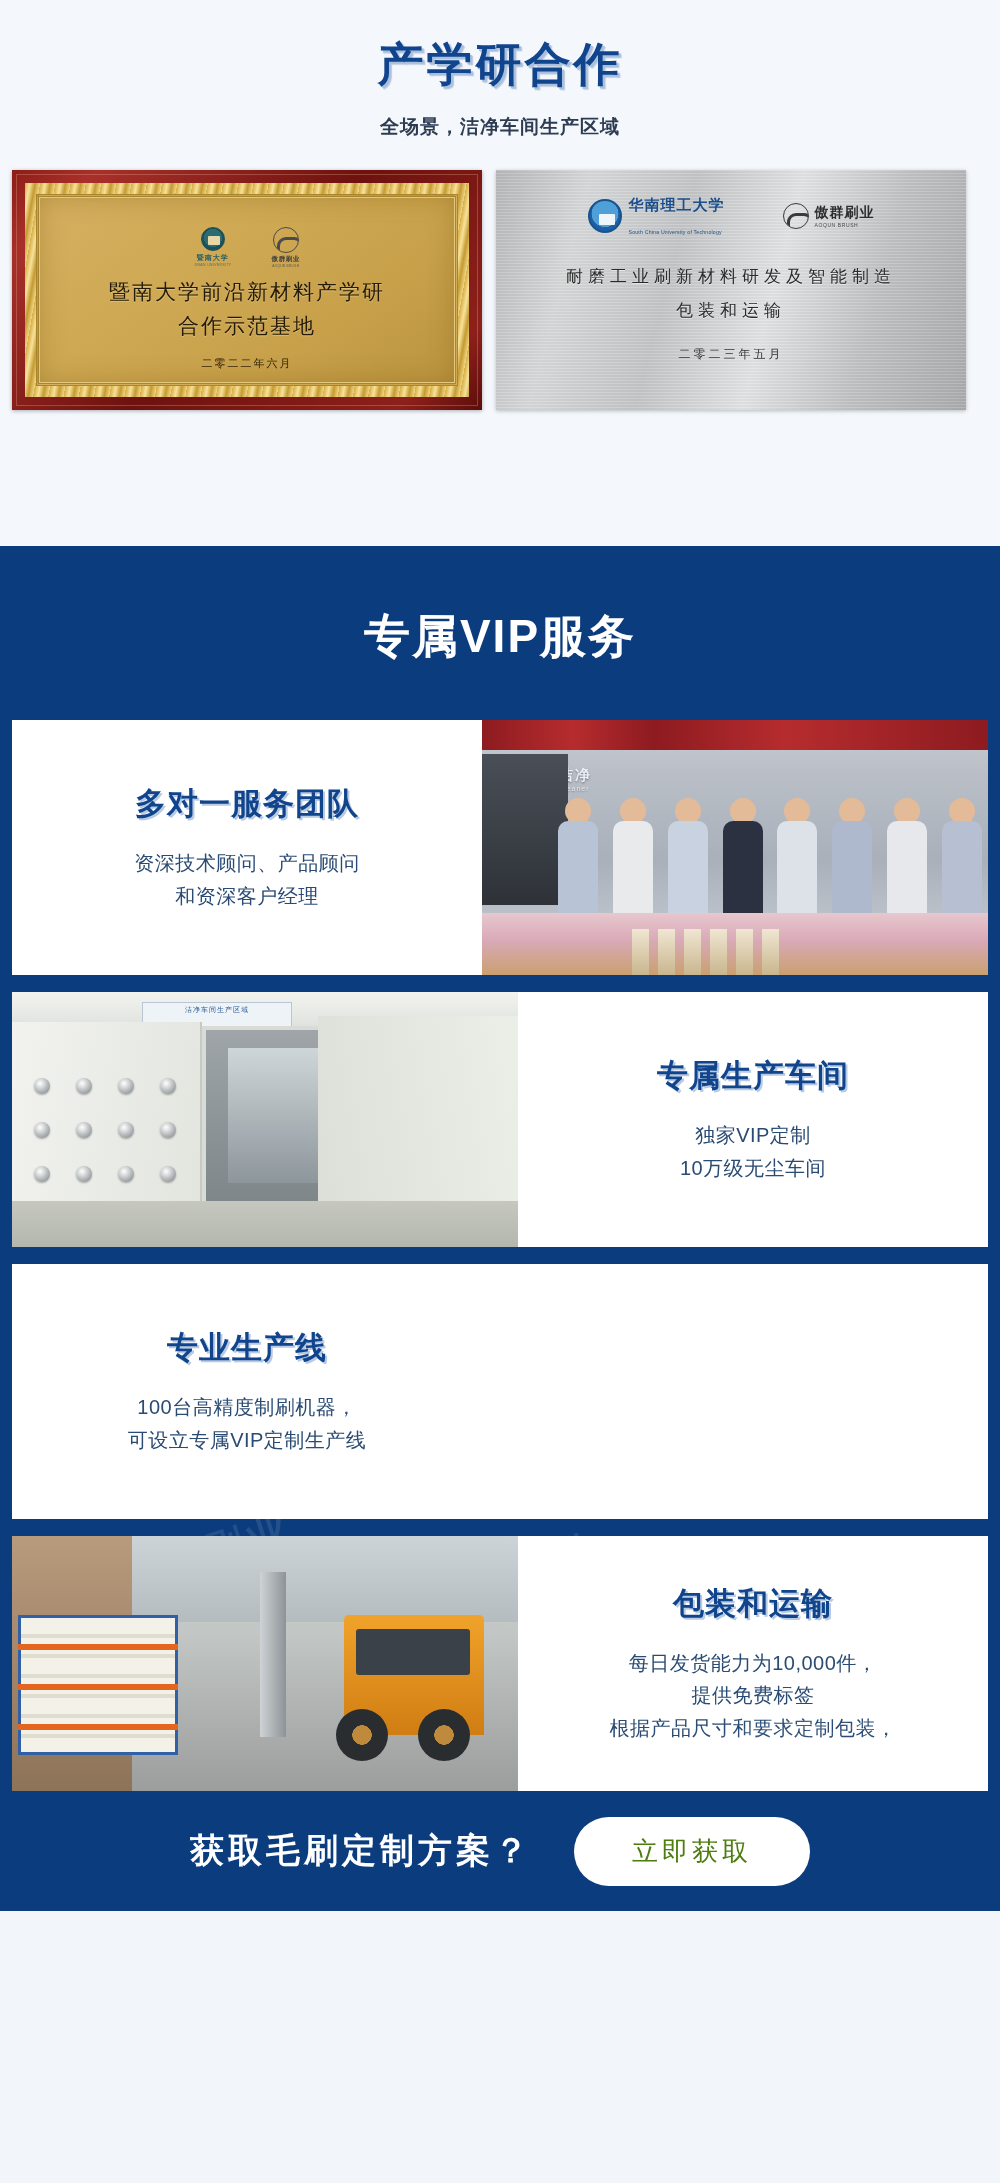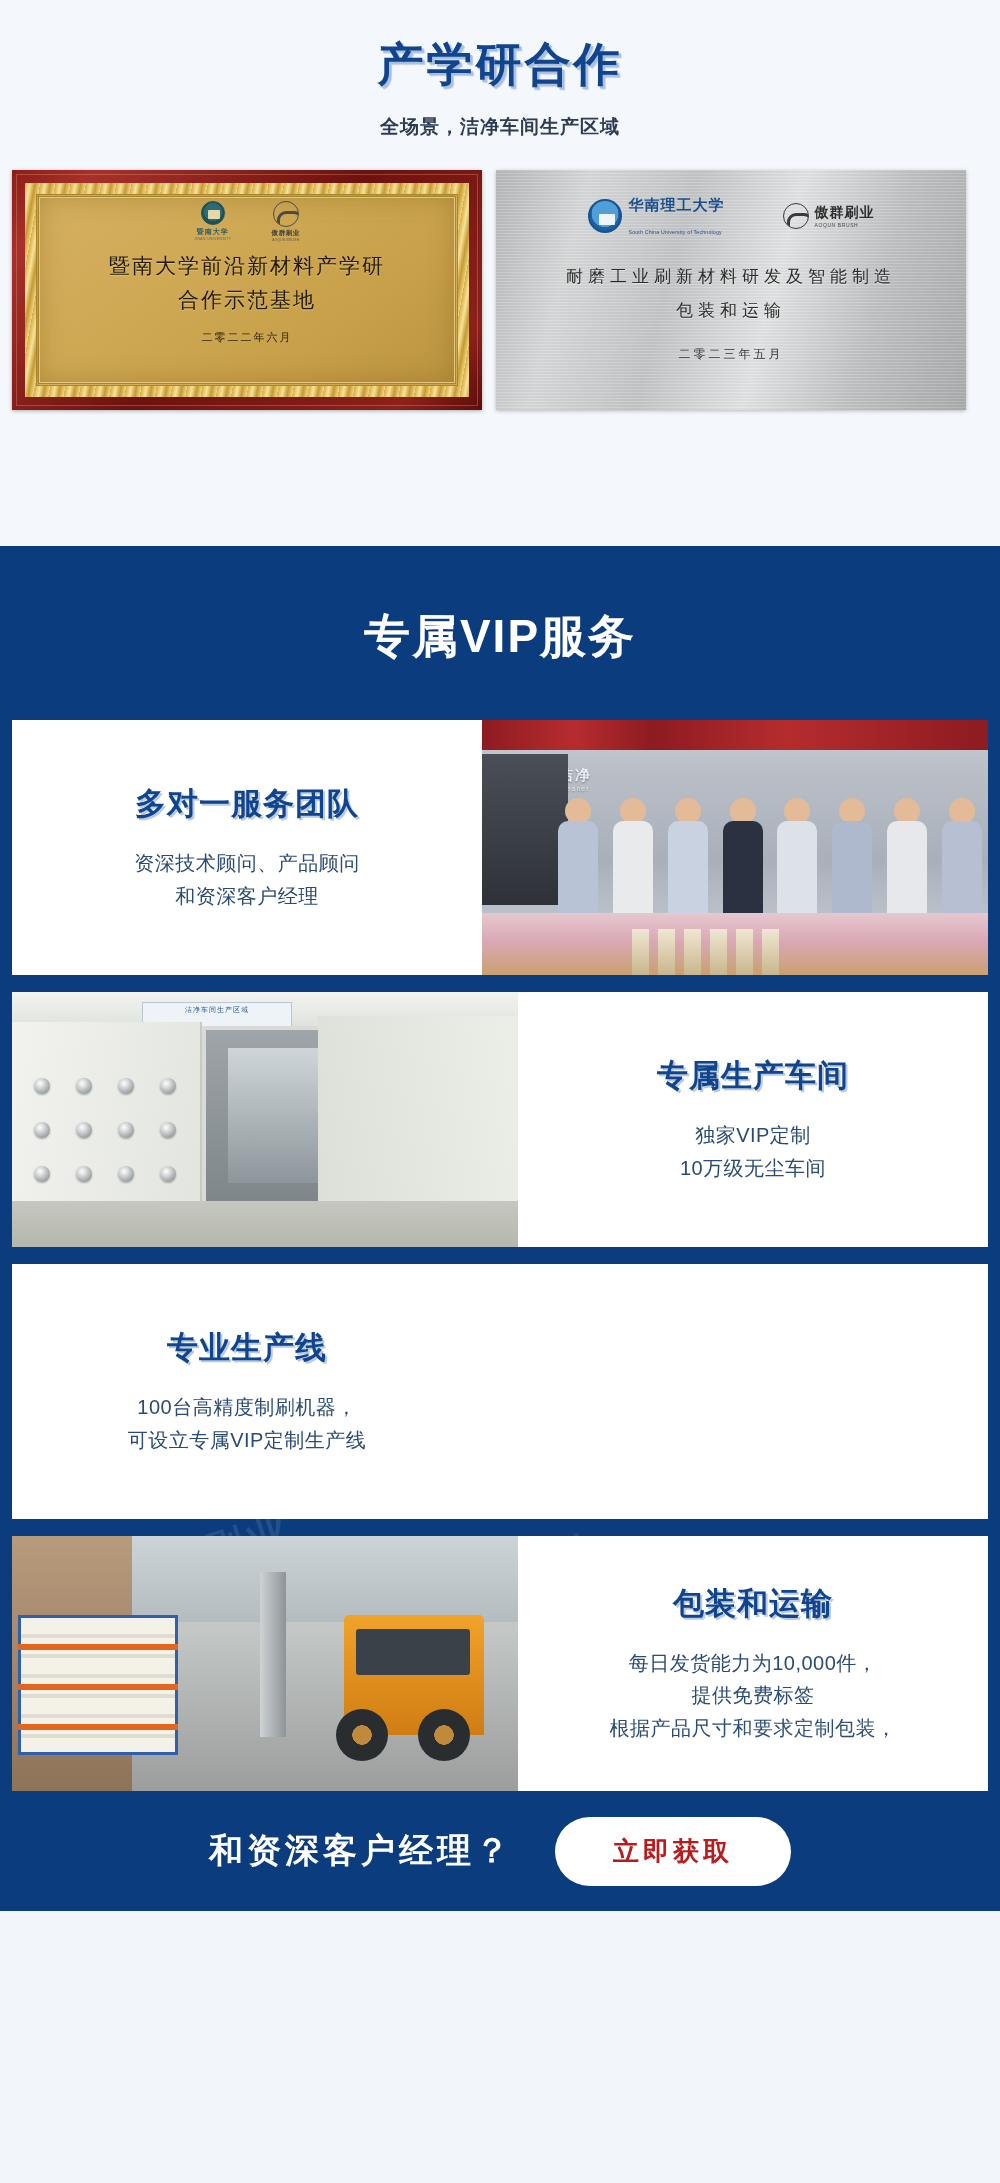--- a/index.html
+++ b/index.html
@@ -37,21 +37,21 @@
     width:100%; height:100%; position:relative; padding:11px;
     background:
       repeating-linear-gradient(100deg,#d9ad44 0px,#f6e29a 5px,#c59a30 10px,#eed584 15px),
       linear-gradient(#d7a83d,#b78a26);
   }
   .wood-gold-inner{
     width:100%; height:100%; position:relative;
     background:linear-gradient(145deg,#d5b061 0%,#cfa954 35%,#c8a04a 70%,#bb9440 100%);
     border:3px double #a8862f;
     box-shadow:inset 0 0 0 1px #e3c87e, inset 0 0 26px rgba(120,85,12,.35);
-    display:flex; flex-direction:column; align-items:center; padding-top:2px;
+    display:flex; flex-direction:column; align-items:center; padding-top:28px;
   }
   .wood-logos{ display:flex; gap:40px; align-items:center; justify-content:center; height:44px; }
   .logo-jnu{ display:flex; flex-direction:column; align-items:center; }
   .logo-jnu .seal{
     width:24px;height:24px;border-radius:50%;
     background:radial-gradient(circle at 50% 45%,#2c6b72 0 55%,#1d5158 56% 100%);
     border:1.5px solid #1d5158; position:relative;
   }
   .logo-jnu .seal::after{
     content:""; position:absolute; left:6px; top:8px; width:12px; height:9px;
@@ -201,21 +201,21 @@
   .ph-fork .wheel{ position:absolute; bottom:0; width:52px; height:52px; border-radius:50%; background:radial-gradient(circle at 50% 50%,#c08a3c 0 26%,#2a2d30 27% 100%);}
   .ph-fork .sky{ position:absolute; left:120px; right:0; top:0; height:86px; background:linear-gradient(180deg,#cdd4d8,#b5bcc0);}
 
   
   .cta{
     width:1000px; height:120px; background:#0b3c7e;
     display:flex; align-items:center; justify-content:center; gap:42px;
   }
   .cta-q{ font-size:34px; font-weight:bold; color:#ffffff; letter-spacing:4px; }
   .cta-btn{
-    background:#ffffff; color:#b91c1c; font-size:26px; font-weight:bold;
+    background:#ffffff; color:#4d7c0f; font-size:26px; font-weight:normal;
     letter-spacing:4px; border:none; border-radius:40px;
     padding:17px 58px; cursor:pointer;
   }
 </style>
 </head>
 <body>
 
 <section class="sec-coop">
   <h1 class="coop-title">产学研合作</h1>
   <p class="coop-sub">全场景，洁净车间生产区域</p>
@@ -414,16 +414,16 @@
           <div>每日发货能力为10,000件，</div>
           <div>提供免费标签</div>
           <div>根据产品尺寸和要求定制包装，</div>
         </div>
       </div>
     </article>
 
   </div>
 
   <div class="cta">
-    <span class="cta-q">和资深客户经理？</span>
+    <span class="cta-q">获取毛刷定制方案？</span>
     <button class="cta-btn">立即获取</button>
   </div>
 </section>
 
 </body></html>

